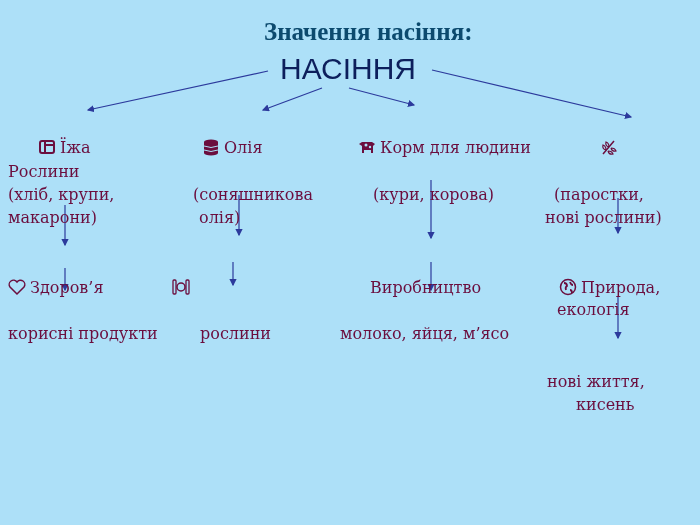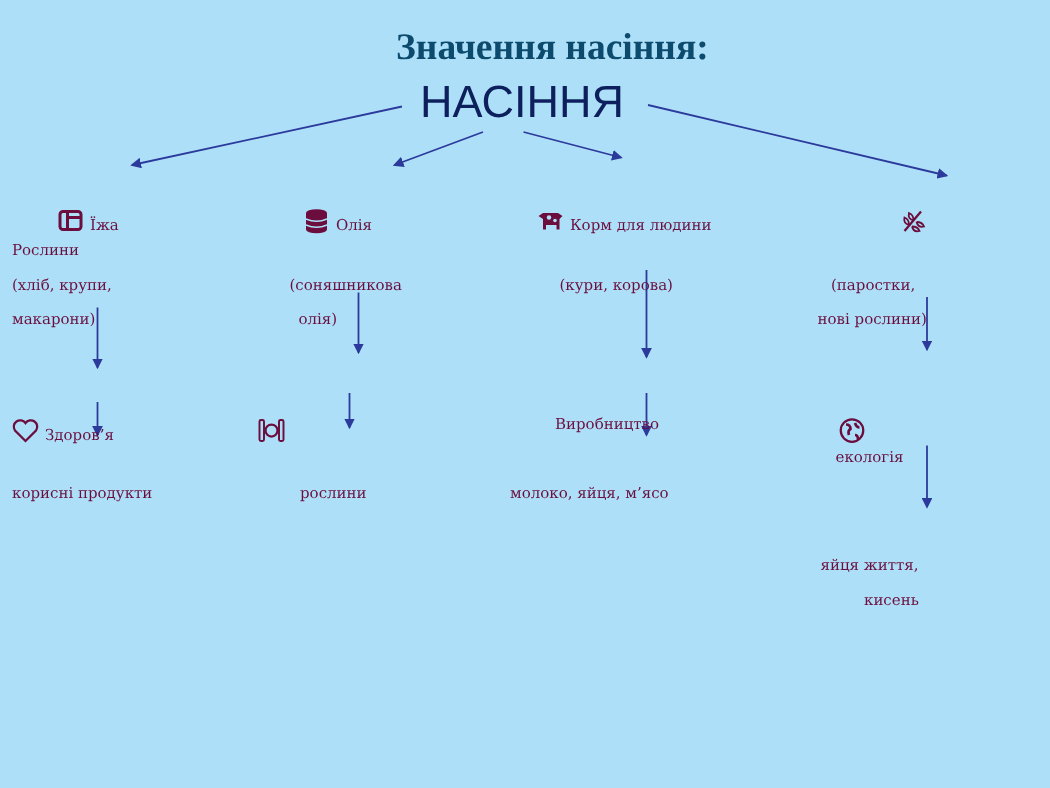--- a/index.html
+++ b/index.html
@@ -1,20 +1,20 @@
 <!DOCTYPE html>
 <html><head>
   <meta charset="utf-8">
   <style>
     html, body { margin:0; padding:0; }
     body { width:700px; height:525px; background:#ade0f8; position:relative; overflow:hidden; font-family:"DejaVu Serif", serif; }
     .abs { position:absolute; white-space:nowrap; }
     .title { color:#0c4a6e; font-family:"Liberation Serif", serif; font-weight:bold; font-size:25px; }
     .root { color:#0d1f5c; font-family:"Liberation Sans", sans-serif; font-size:30px; }
-    .t { color:#6b0e3e; font-family:"DejaVu Serif", serif; font-size:10px; }
+    .t { color:#6b0e3e; font-family:"DejaVu Serif", serif; font-size:16px; }
     .ic { display:inline-block; width:18px; height:18px; vertical-align:-3px; margin-right:4px; }
     svg.lines { position:absolute; left:0; top:0; }
   </style>
 </head>
 <body>
 
 <svg class="lines" width="700" height="525">
   <defs>
     <marker id="ah" markerWidth="6" markerHeight="6" refX="5" refY="3" orient="auto">
       <path d="M0,0 L6,3 L0,6 z" fill="#2c3a9c"></path>
@@ -95,17 +95,17 @@
 </div>
 <div class="abs t" style="left:200px;top:324px;">рослини</div>
 
 <div class="abs t" style="left:370px;top:278px;">Виробництво</div>
 <div class="abs t" style="left:340px;top:324px;">молоко, яйця, м’ясо</div>
 
 <div class="abs t" style="left:559px;top:278px;">
   <svg class="ic" viewBox="0 0 18 18">
       <circle cx="9" cy="9" r="7.5" fill="none" stroke="#6b0e3e" stroke-width="1.5"></circle>
       <path d="M5,5 q3,0 3,3 q-2,1 -1,4 M11,4 q1,3 3,3 M11,12 q2,0 2,3" stroke="#6b0e3e" stroke-width="1.8" fill="none"></path>
-    </svg>
+    </svg><span>Природа,</span>
 </div>
 <div class="abs t" style="left:557px;top:300px;text-align:right;">екологія</div>
-<div class="abs t" style="left:547px;top:372px;">яйця життя,</div>
+<div class="abs t" style="left:547px;top:372px;">нові життя,</div>
 <div class="abs t" style="left:576px;top:395px;">кисень</div>
 
 </body></html>

